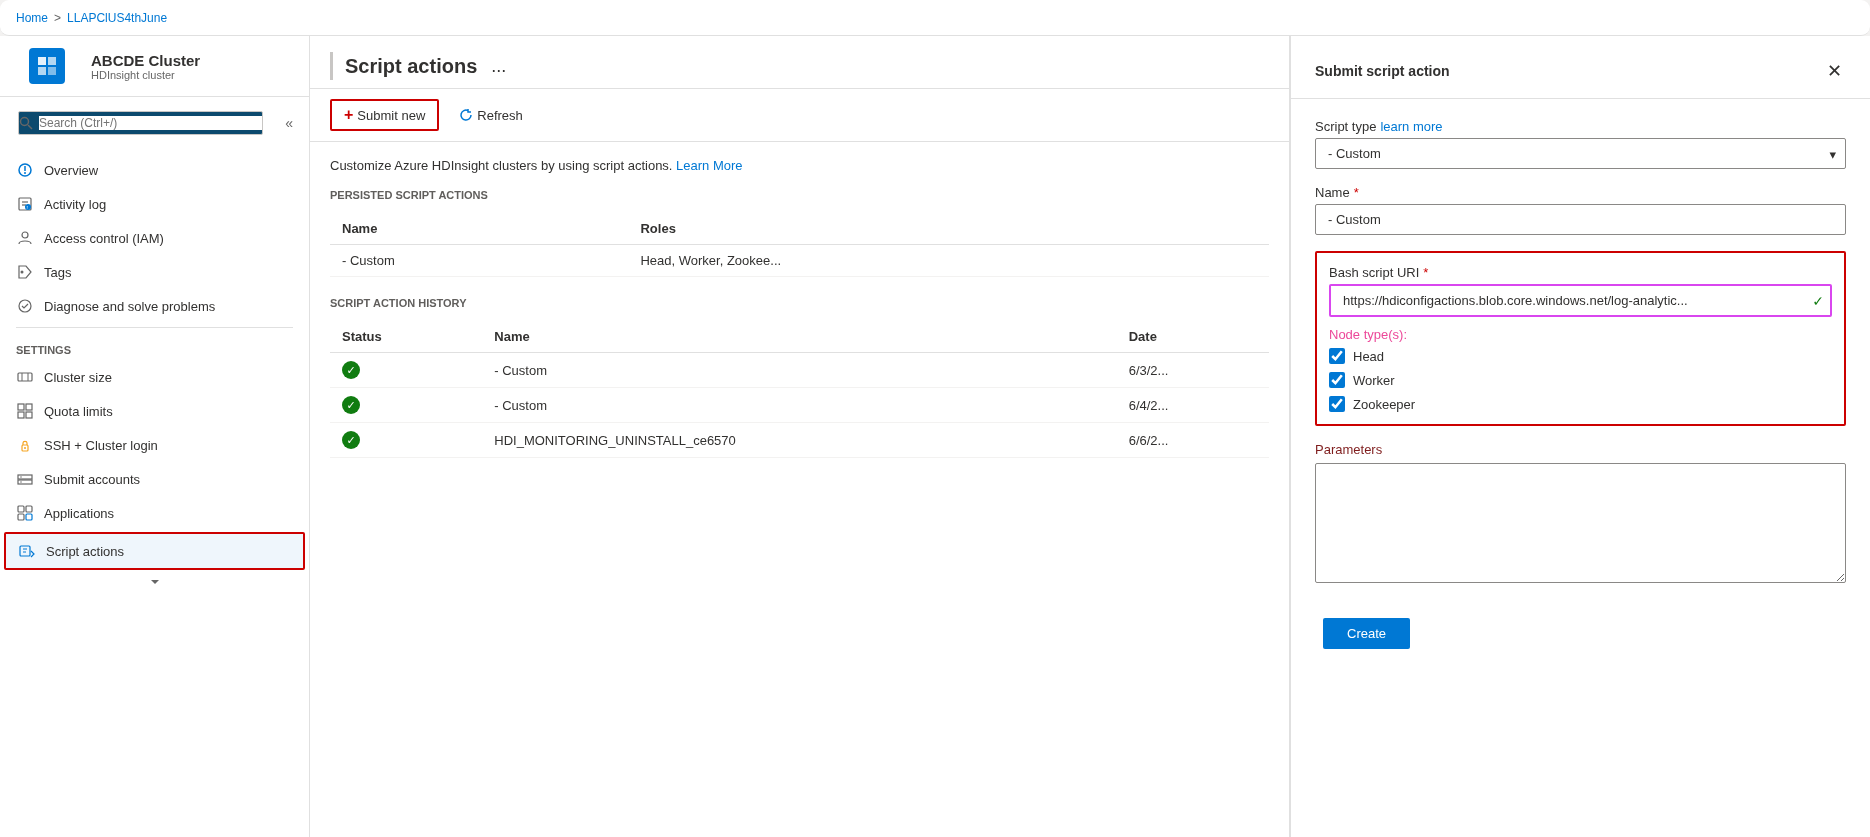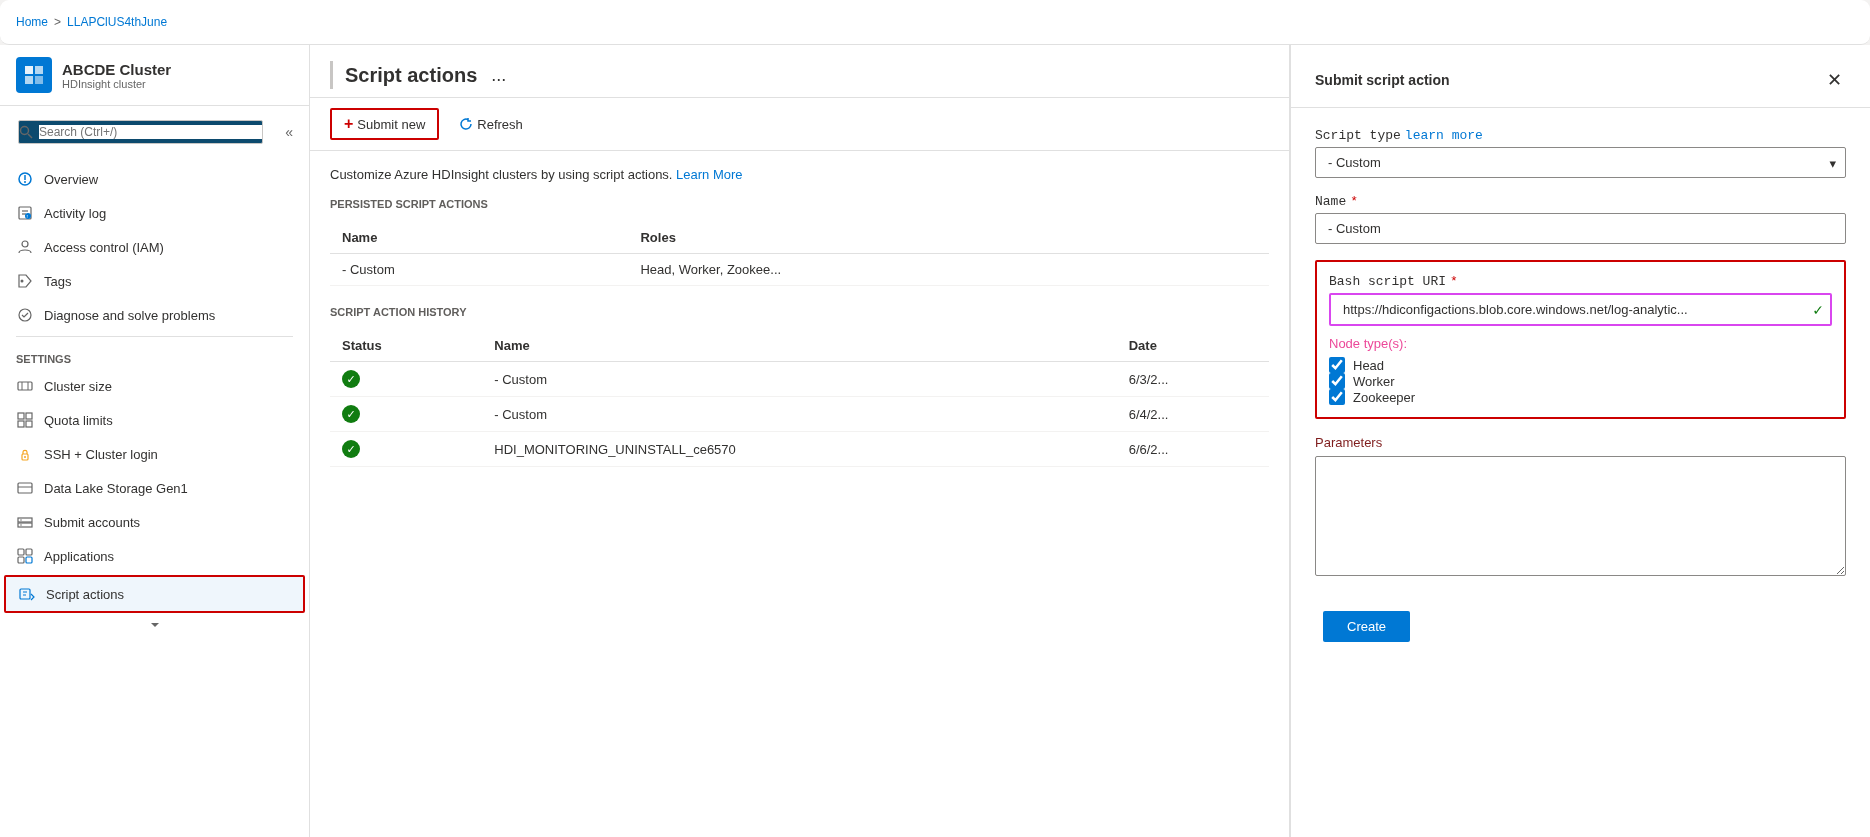--- a/index.html
+++ b/index.html
@@ -6,21 +6,21 @@
     body { font-family: 'Segoe UI', Arial, sans-serif; font-size: 13px; background: #f3f2f1; display: flex; flex-direction: column; height: 837px; overflow: hidden; }
 
     .breadcrumb-bar {
       background: #fff;
       padding: 6px 16px;
       display: flex;
       align-items: center;
       gap: 6px;
       font-size: 12px;
       border-bottom: 1px solid #e0e0e0;
-      height: 45px;
+      height: 36px;
       border-radius: 9px;
     }
     .breadcrumb-bar a { color: #0078d4; text-decoration: none; }
     .breadcrumb-bar span { color: #666; }
 
     .main-layout {
       display: flex;
       flex: 1;
       overflow: hidden;
     }
@@ -30,24 +30,24 @@
       width: 310px;
       background: #fff;
       border-right: 1px solid #e0e0e0;
       display: flex;
       flex-direction: column;
       overflow: hidden;
       flex-shrink: 0;
     }
 
     .cluster-header {
-      padding: 12px 16px;
-      display: flex;
-      align-items: center;
-      gap: 10px;
+      padding: 12px 29px;
+      display: flex;
+      align-items: center;
+      gap: 26px;
       border-bottom: 1px solid #e0e0e0;
     }
     .cluster-icon {
       width: 36px;
       height: 36px;
       background: #0078d4;
       border-radius: 4px;
       display: flex;
       align-items: center;
       justify-content: center;
@@ -300,21 +300,20 @@
     .form-group {
       margin-bottom: 16px;
     }
     .form-label {
       font-size: 13px;
       color: #323130;
       margin-bottom: 4px;
       display: flex;
       align-items: flex-start;
       gap: 4px;
-      font-family: Liberation Mono, monospace;
     }
     .form-label a { color: #0078d4; text-decoration: none; }
     .required-star { color: #c00; }
 
     .form-select-wrapper {
       position: relative;
     }
     .form-select {
       width: 100%;
       padding: 7px 12px;
@@ -376,20 +375,21 @@
 
     .node-types-label {
       font-size: 13px;
       color: #ec4899;
       margin: 10px 0 6px 0;
     }
 
     .checkbox-group {
       display: flex;
       flex-direction: column;
+      gap: 8px;
     }
     .checkbox-item {
       display: flex;
       align-items: center;
       gap: 8px;
       font-size: 13px;
       color: #323130;
     }
     .checkbox-input {
       width: 16px;
@@ -556,29 +556,20 @@
         <div class="nav-icon">
           <svg width="16" height="16" viewBox="0 0 16 16" fill="none">
             <rect x="5" y="8" width="6" height="6" rx="1" stroke="#f5a623" stroke-width="1.2" fill="none"></rect>
             <path d="M6 8 V6 C6 3.8 10 3.8 10 6 V8" stroke="#f5a623" stroke-width="1.2" fill="none"></path>
             <circle cx="8" cy="11" r="1" fill="#f5a623"></circle>
           </svg>
         </div>
         <span>SSH + Cluster login</span>
       </div>
 
-      <div class="nav-item">
-        <div class="nav-icon">
-          <svg width="16" height="16" viewBox="0 0 16 16" fill="none">
-            <rect x="1" y="3" width="14" height="10" rx="1" stroke="#666" stroke-width="1.2" fill="none"></rect>
-            <line x1="1" y1="7" x2="15" y2="7" stroke="#666" stroke-width="1"></line>
-          </svg>
-        </div>
-        <span>Data Lake Storage Gen1</span>
-      </div>
 
       <div class="nav-item">
         <div class="nav-icon">
           <svg width="16" height="16" viewBox="0 0 16 16" fill="none">
             <rect x="1" y="4" width="14" height="4" stroke="#666" stroke-width="1.2" fill="none"></rect>
             <rect x="1" y="9" width="14" height="4" stroke="#666" stroke-width="1.2" fill="none"></rect>
             <line x1="4" y1="6" x2="4" y2="6" stroke="#666" stroke-width="1.5" stroke-linecap="round"></line>
             <line x1="4" y1="11" x2="4" y2="11" stroke="#666" stroke-width="1.5" stroke-linecap="round"></line>
           </svg>
         </div>

